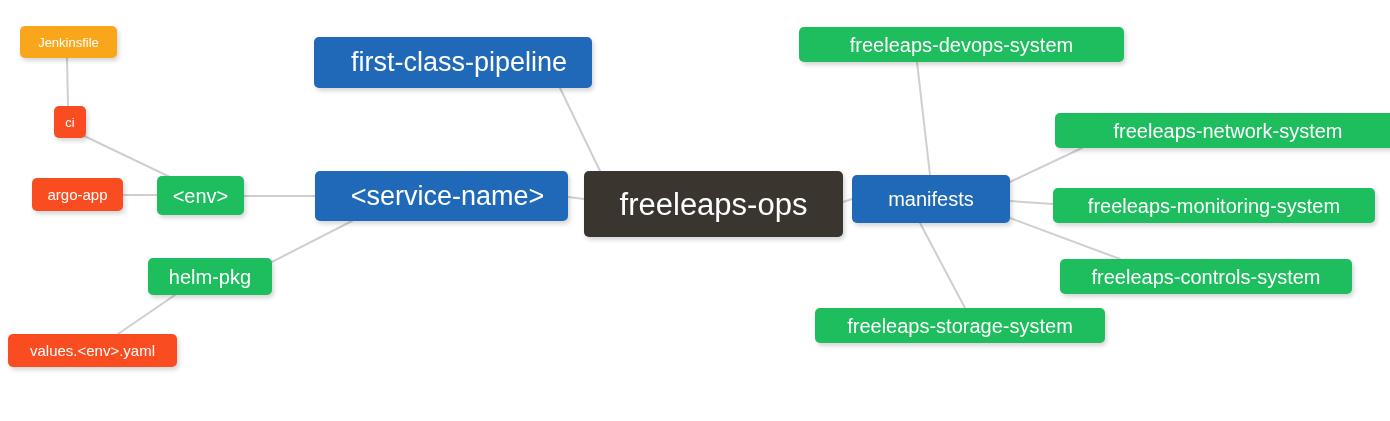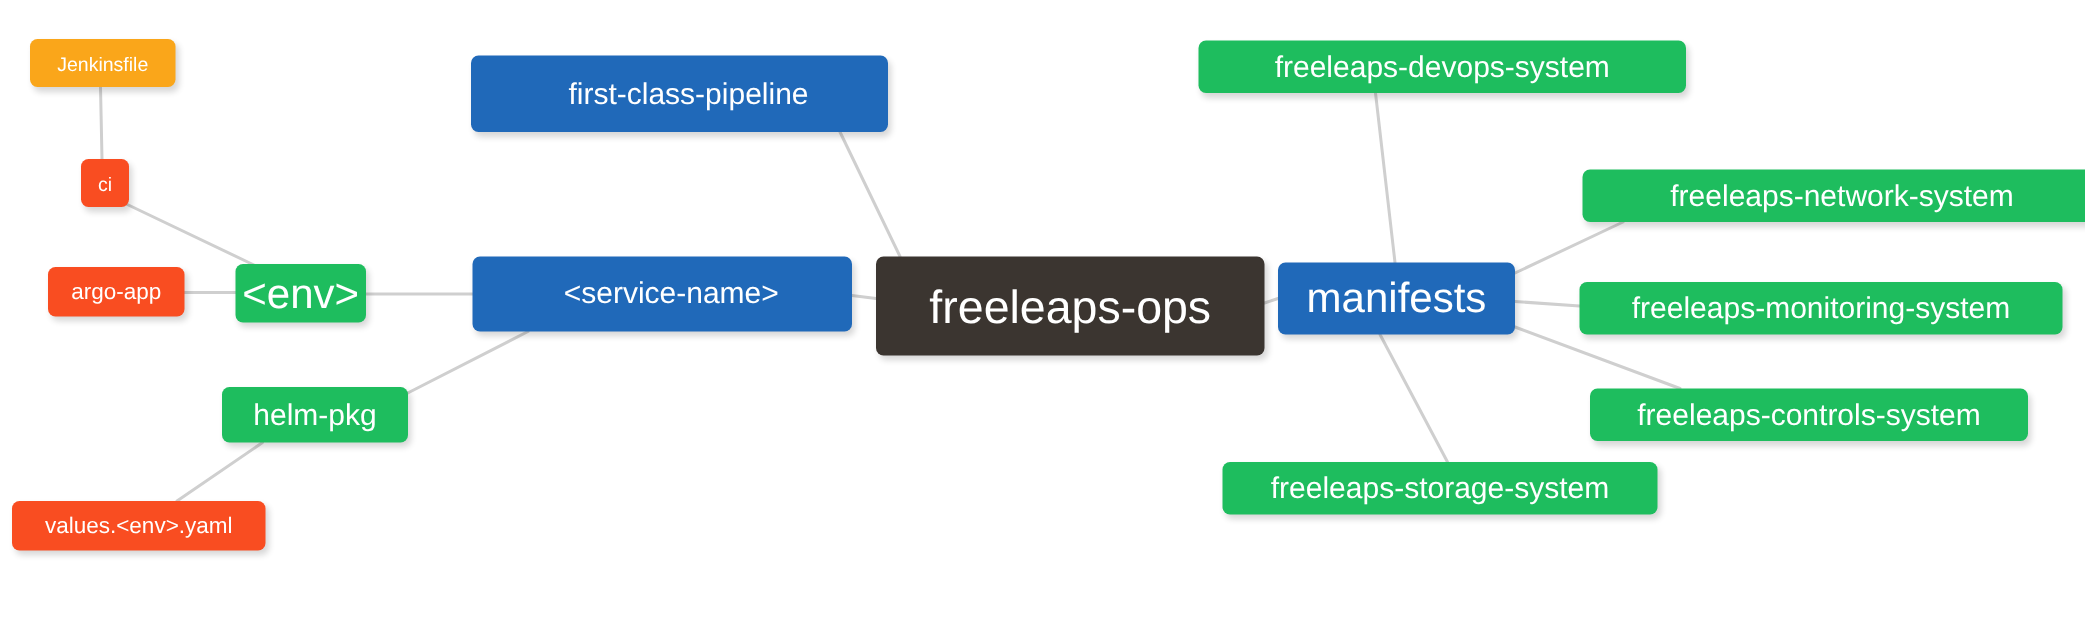--- a/index.html
+++ b/index.html
@@ -37,22 +37,22 @@
     text-align: center;
     line-height: 1;
     box-shadow: 2px 3px 4px rgba(0,0,0,0.16);
     letter-spacing: 0px;
   }
   .node-label {
     display: block;
   }
   
   .sz-root  { font-size: 31px; }
-  .sz-big   { font-size: 20px; padding-left: 12px; }
-  .sz-mid   { font-size: 28px; }
+  .sz-big   { font-size: 27px; padding-left: 12px; }
+  .sz-mid   { font-size: 20px; }
   .sz-leaf  { font-size: 20px; }
   .sz-small { font-size: 15px; }
   .sz-tiny  { font-size: 13px; }
 </style>
 </head>
 <body>
 
 <div id="canvas">
   <svg id="edges" viewBox="0 0 1390 421">
       <line x1="600" y1="171" x2="560" y2="88" stroke="#cfcfcf" stroke-width="2" stroke-linecap="round"></line>

